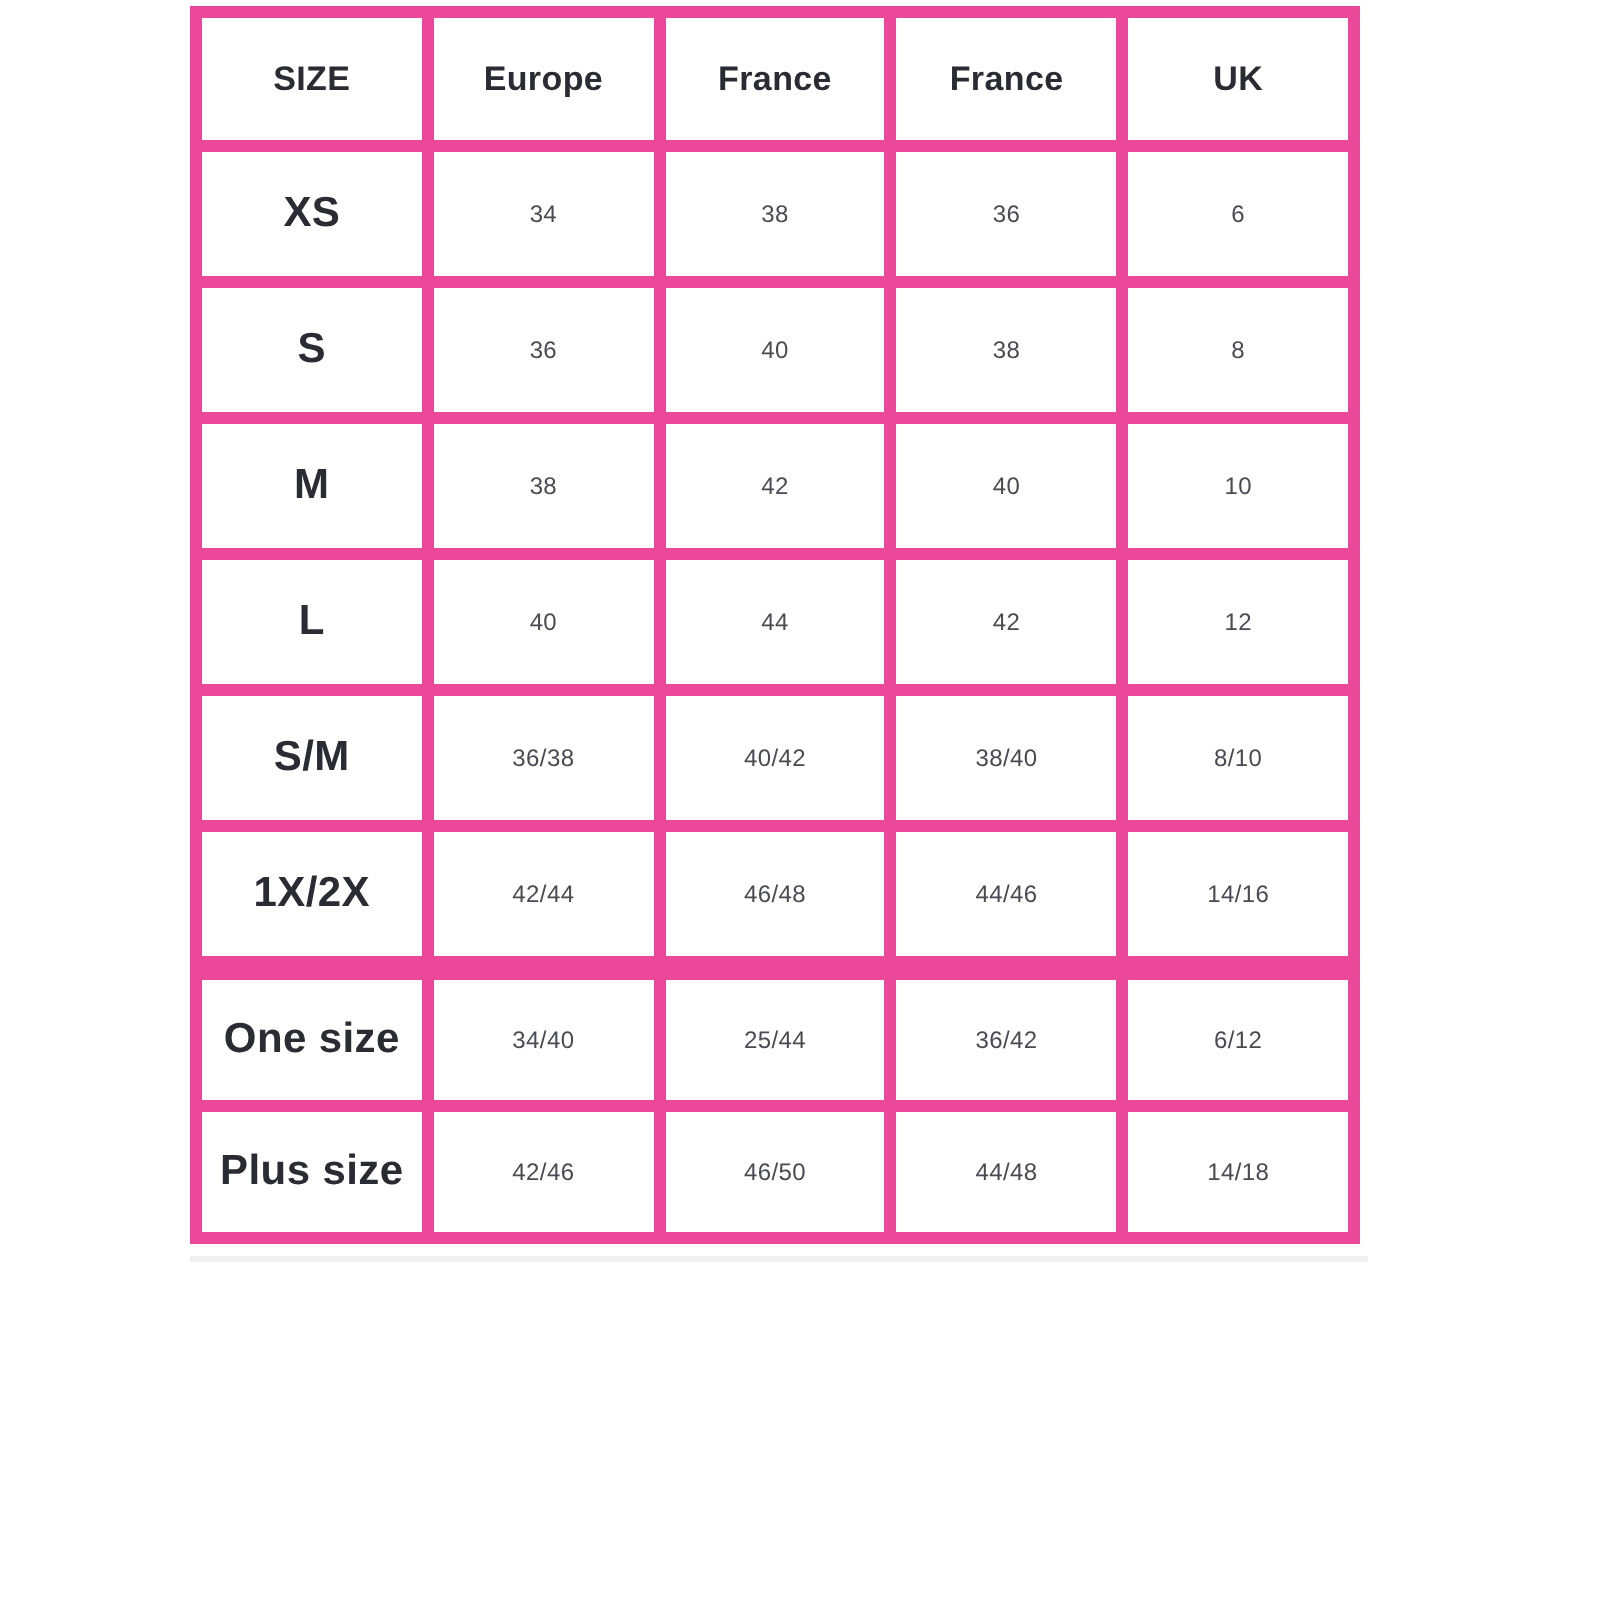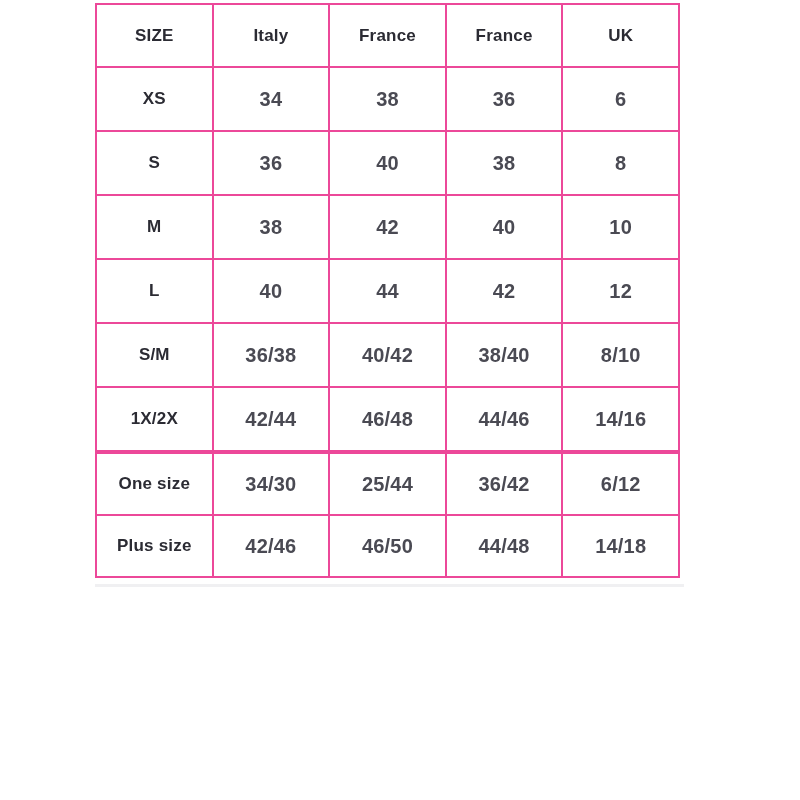--- a/index.html
+++ b/index.html
@@ -14,41 +14,41 @@
   .wrap {
     padding: 3px 0 0 95px;
   }
   table {
     border-collapse: collapse;
     table-layout: fixed;
     width: 585px;
     background: #ffffff;
   }
   th, td {
-    border: 2px solid #ec4899;
+    border: 6px solid #ec4899;
     text-align: center;
     vertical-align: middle;
     padding: 0;
     letter-spacing: 0.2px;
   }
   .chart th {
     height: 61px;
     font-size: 17px;
     font-weight: bold;
     color: #2b2b33;
   }
   .chart td, .special td {
     height: 62px;
-    font-size: 20px;
-    font-weight: bold;
+    font-size: 12px;
+    font-weight: normal;
     color: #4a4a53;
   }
   td.lbl {
     font-weight: bold;
-    font-size: 17px;
+    font-size: 21px;
     color: #2b2b33;
   }
   .special {
   }
   .special td {
     height: 60px;
   }
   .bottom-strip {
     width: 589px;
     height: 3px;
@@ -58,21 +58,21 @@
 </style>
 </head>
 <body>
 
 <div class="wrap">
 
   <table class="chart">
     <thead>
       <tr>
         <th>SIZE</th>
-        <th>Italy</th>
+        <th>Europe</th>
         <th>France</th>
         <th>France</th>
         <th>UK</th>
       </tr>
     </thead>
     <tbody>
       <tr>
         <td class="lbl">XS</td>
         <td>34</td>
         <td>38</td>
@@ -114,21 +114,21 @@
         <td>44/46</td>
         <td>14/16</td>
       </tr>
     </tbody>
   </table>
 
   <table class="special">
     <tbody>
       <tr>
         <td class="lbl">One size</td>
-        <td>34/30</td>
+        <td>34/40</td>
         <td>25/44</td>
         <td>36/42</td>
         <td>6/12</td>
       </tr>
       <tr>
         <td class="lbl">Plus size</td>
         <td>42/46</td>
         <td>46/50</td>
         <td>44/48</td>
         <td>14/18</td>

